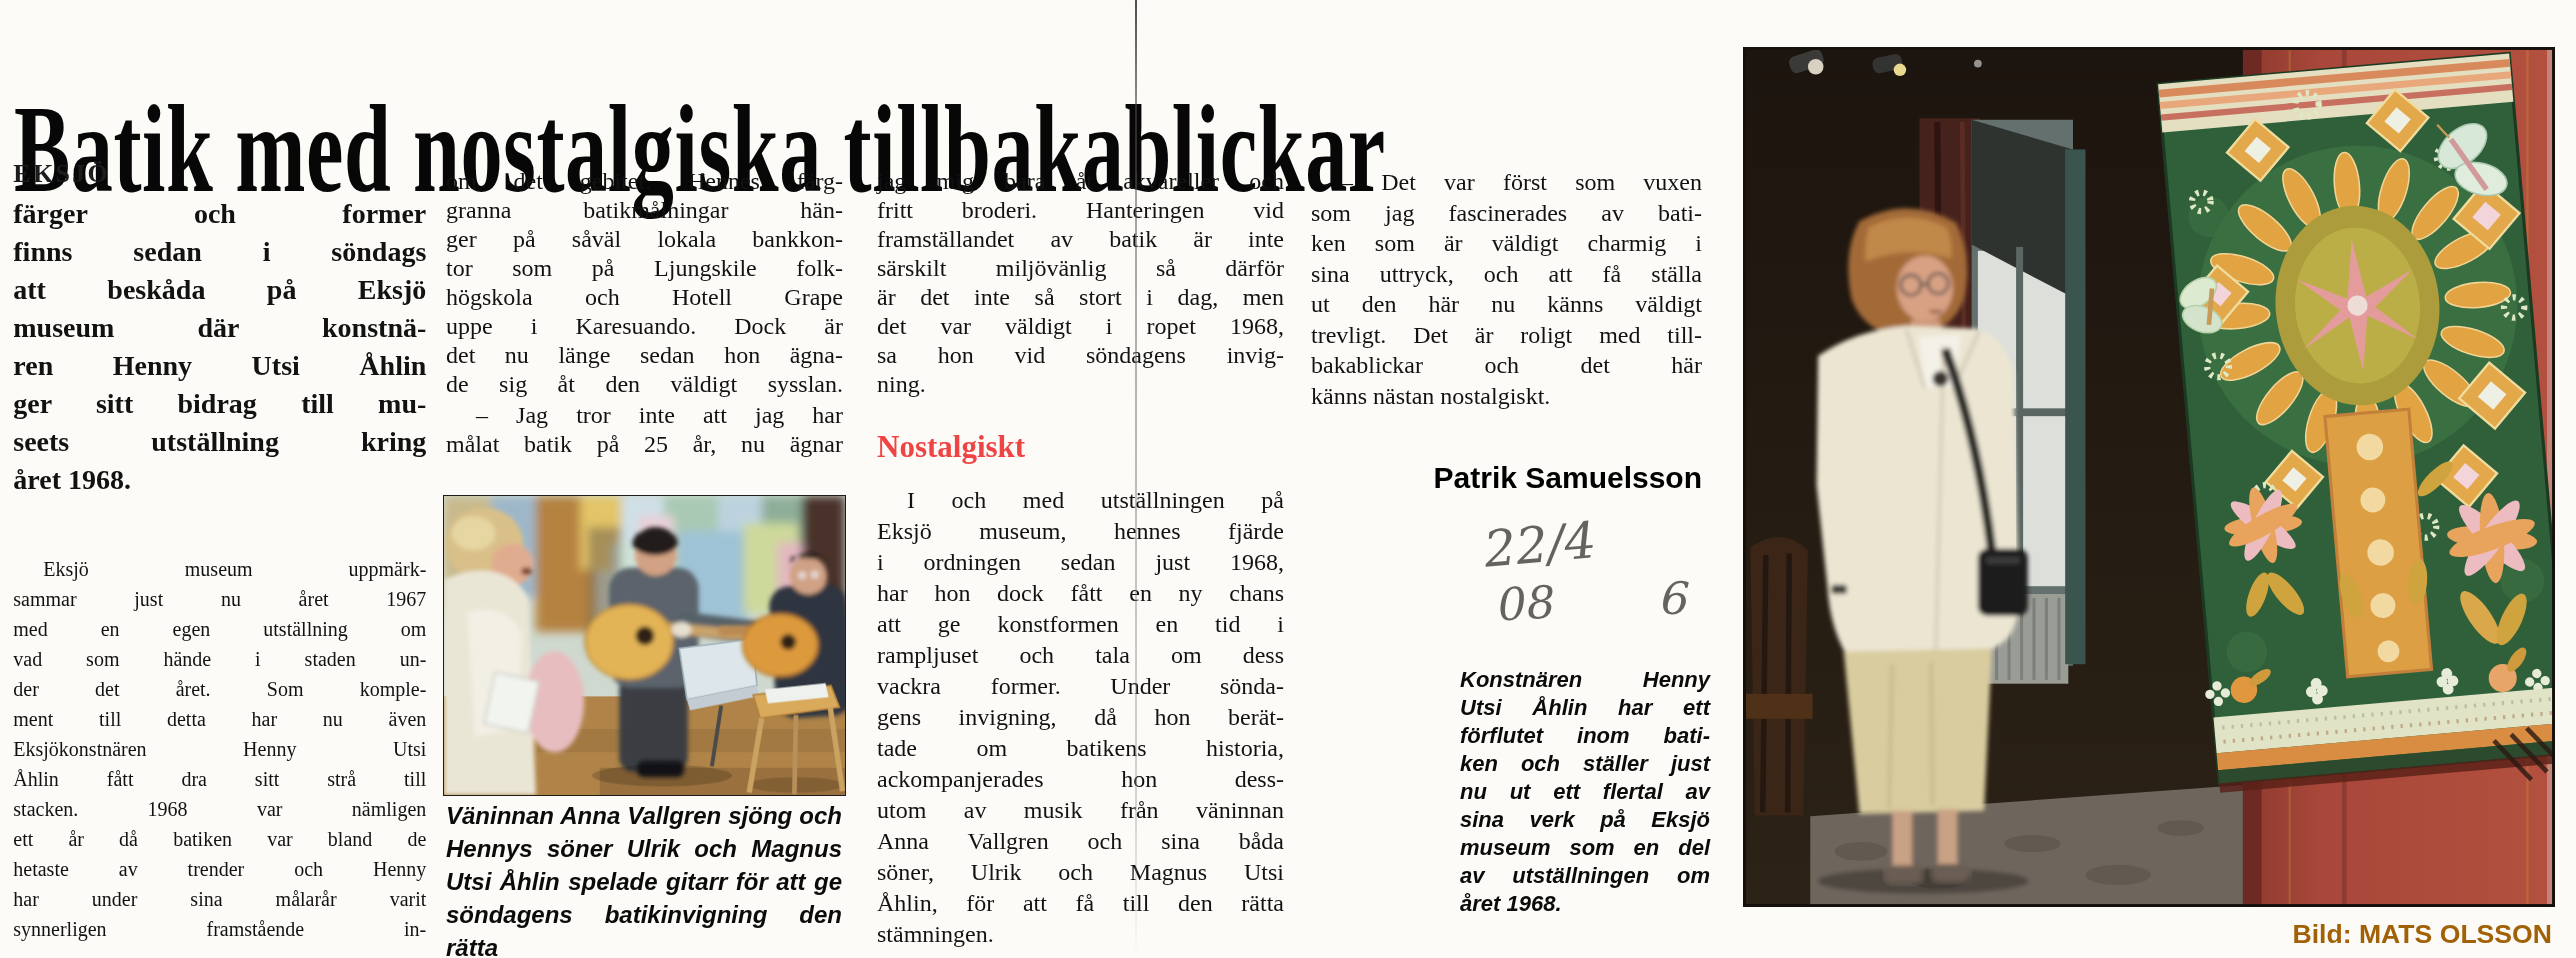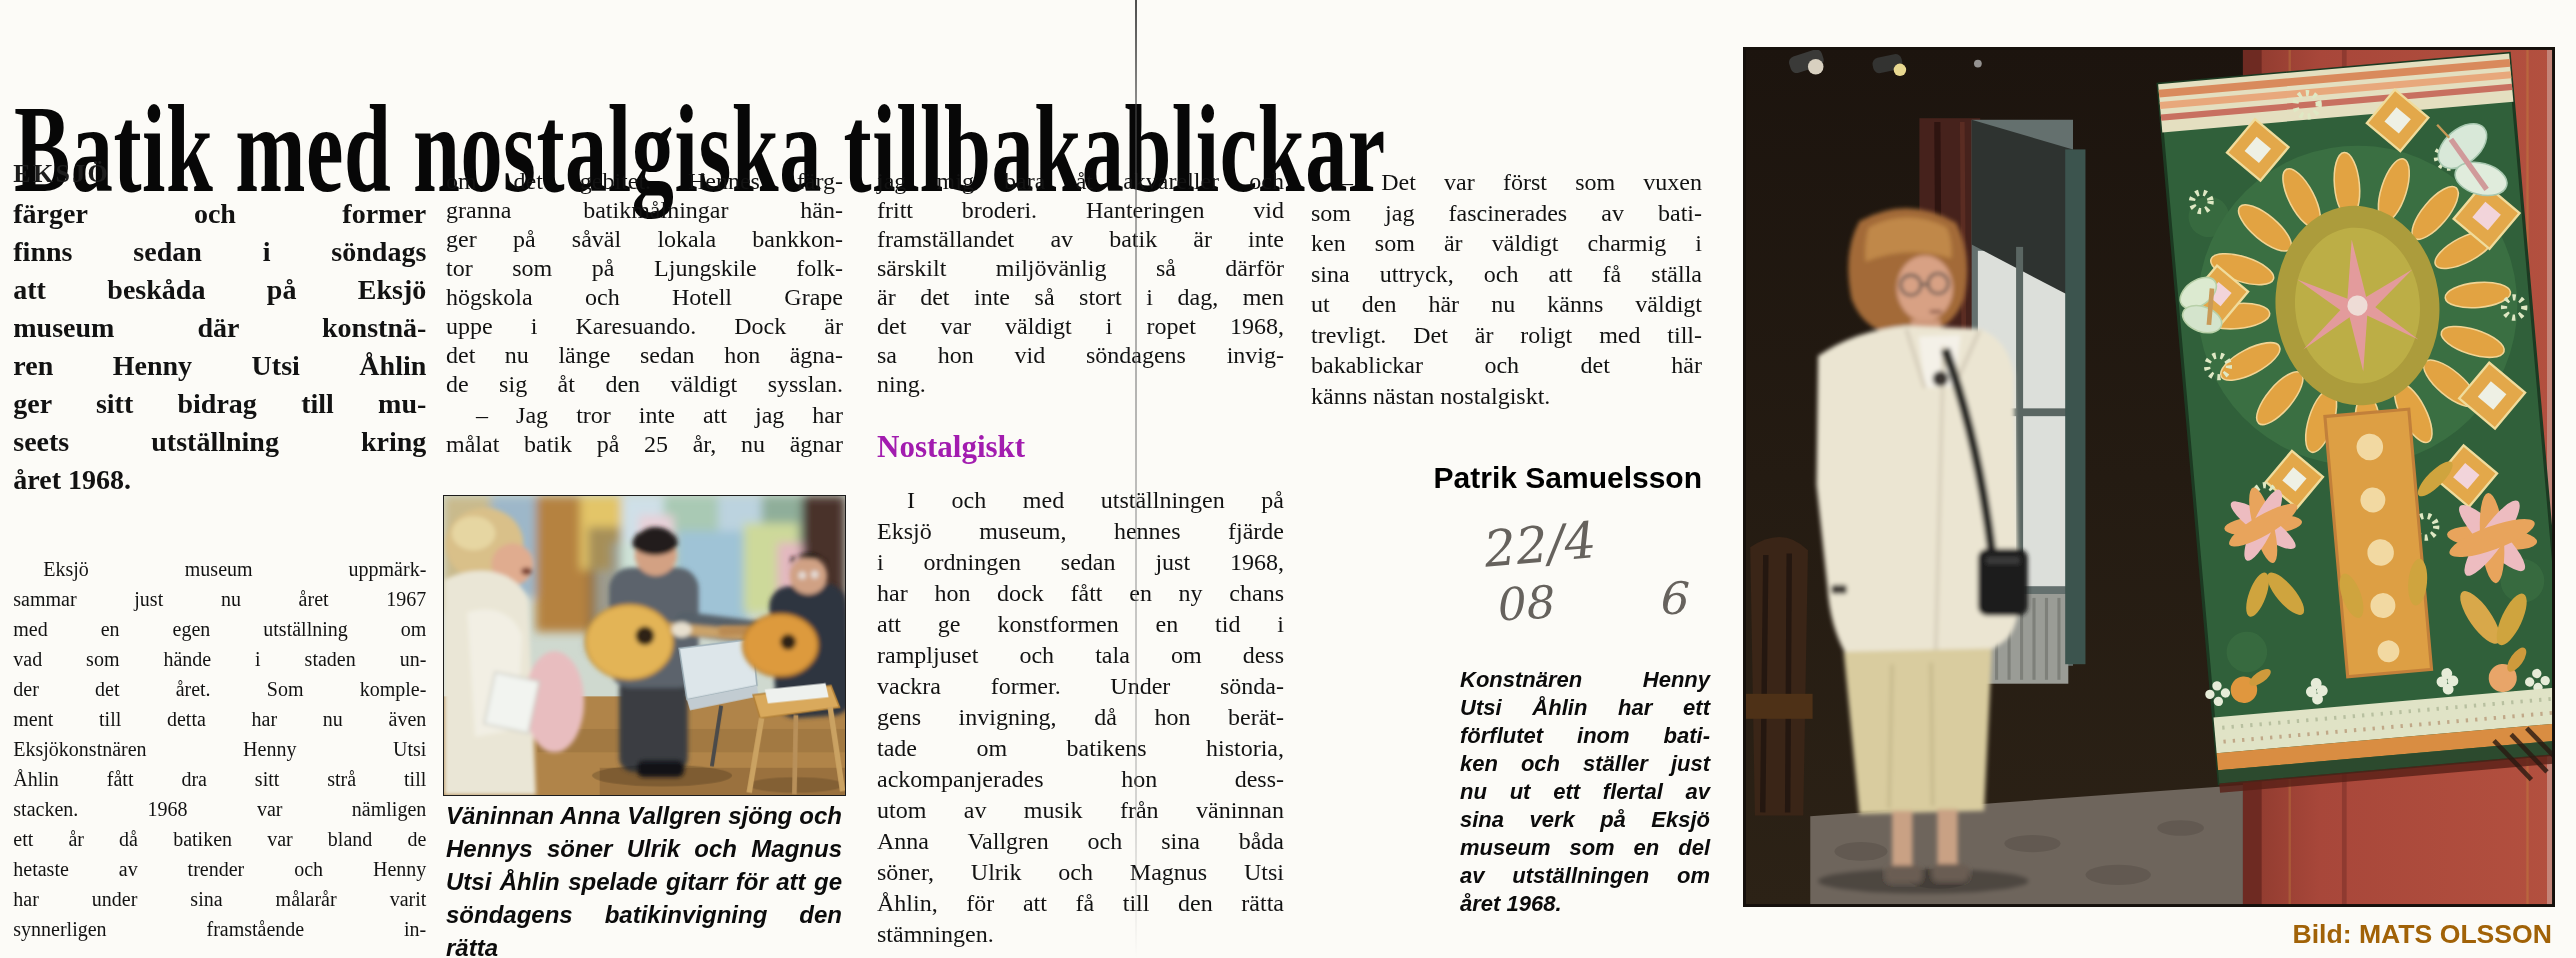--- a/index.html
+++ b/index.html
@@ -13,21 +13,21 @@
   #kicker{left:13.3px;top:159px;font-size:26px;font-weight:600;letter-spacing:2.3px;color:#1d1d1d;}
   
   .ln{text-align:justify;text-align-last:justify;}
   .ln.end{text-align-last:left;}
   .ln.ind{text-indent:30px;}
   .c1i{left:13.3px;top:195px;width:413px;font-size:28px;font-weight:bold;line-height:38px;}
   .c1b{left:13.3px;top:554px;width:413px;font-size:20px;line-height:30px;}
   .c2a{left:446px;top:167px;width:397px;font-size:24px;line-height:29px;}
   .c2b{left:446px;top:401px;width:397px;font-size:24px;line-height:29px;}
   .c3a{left:877px;top:167px;width:407px;font-size:24px;line-height:29px;}
-  #subhead{left:877px;top:429px;font-size:31px;font-weight:bold;color:#a21caf;}
+  #subhead{left:877px;top:429px;font-size:31px;font-weight:bold;color:#ef4444;}
   .c3b{left:877px;top:485px;width:407px;font-size:24px;line-height:31px;}
   .c4a{left:1311px;top:167px;width:391px;font-size:24px;line-height:30.5px;}
   
   .sans{font-family:"Liberation Sans",sans-serif;}
   #byline{left:1311px;top:461px;width:391px;text-align:right;font-size:30px;font-weight:bold;color:#000;}
   #contact{left:1311px;top:505px;width:391px;text-align:right;font-size:21px;font-weight:600;color:#111;}
   
   .hand{font-family:"DejaVu Serif",serif;font-style:italic;color:#66625d;}
   #hw-date{left:1484px;top:516px;font-size:50px;transform:rotate(-5deg);}
   #hw-year{left:1498px;top:577px;font-size:45px;transform:rotate(-3deg);}

